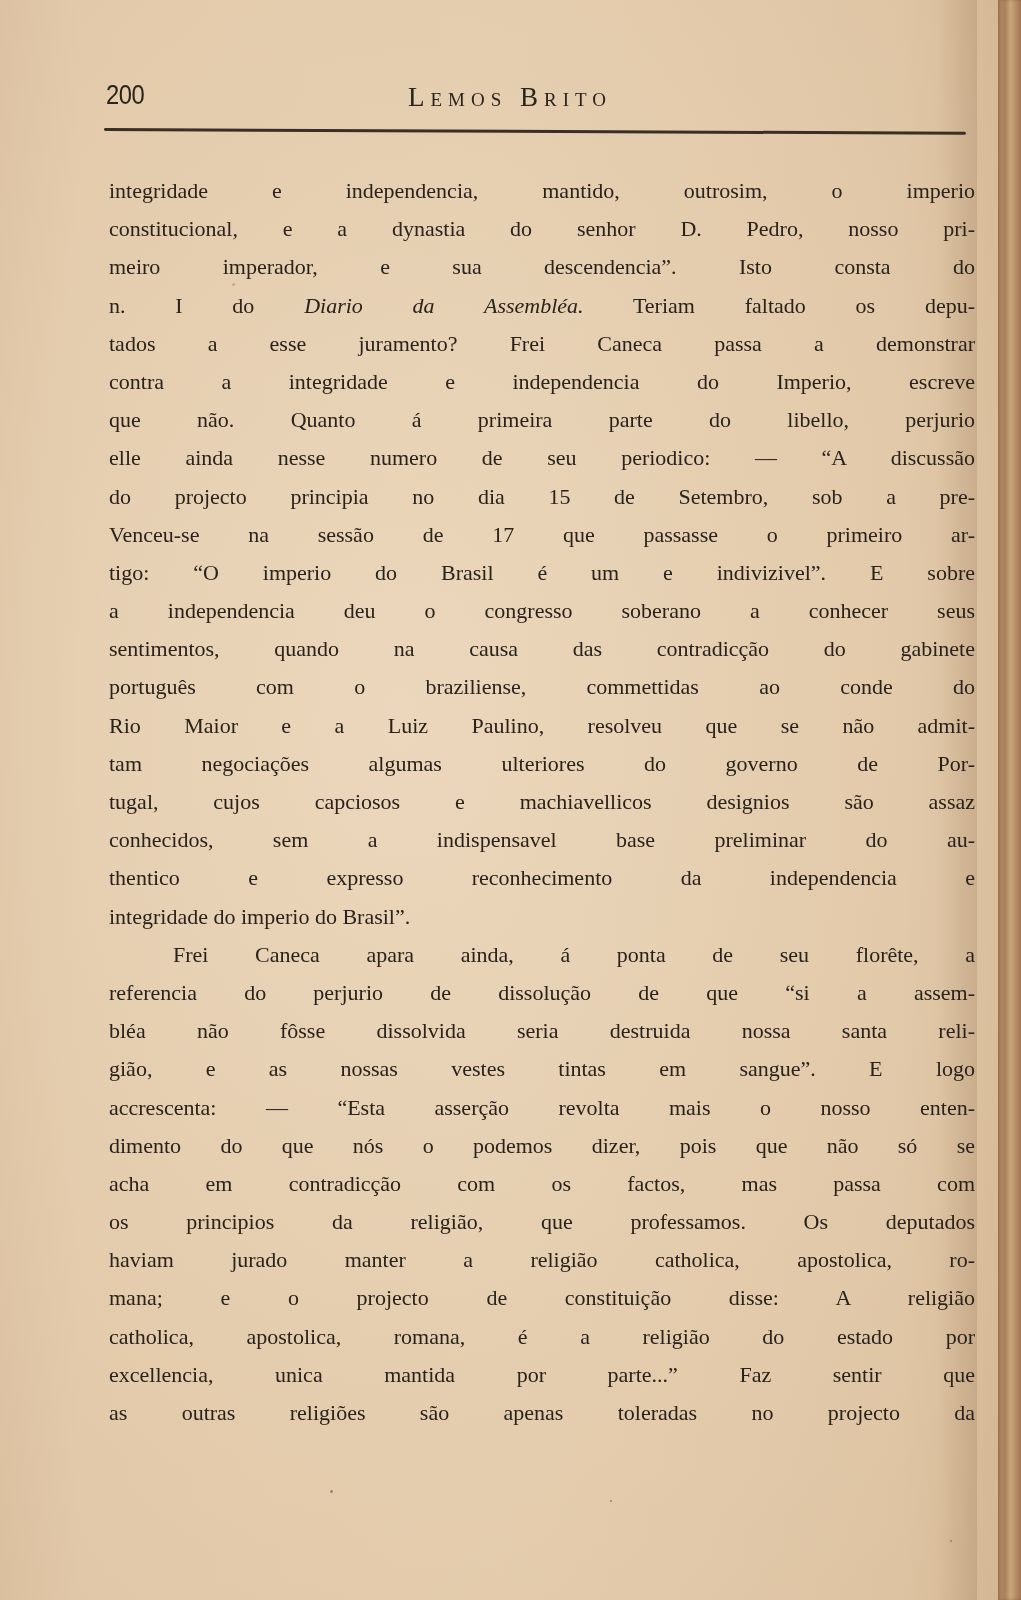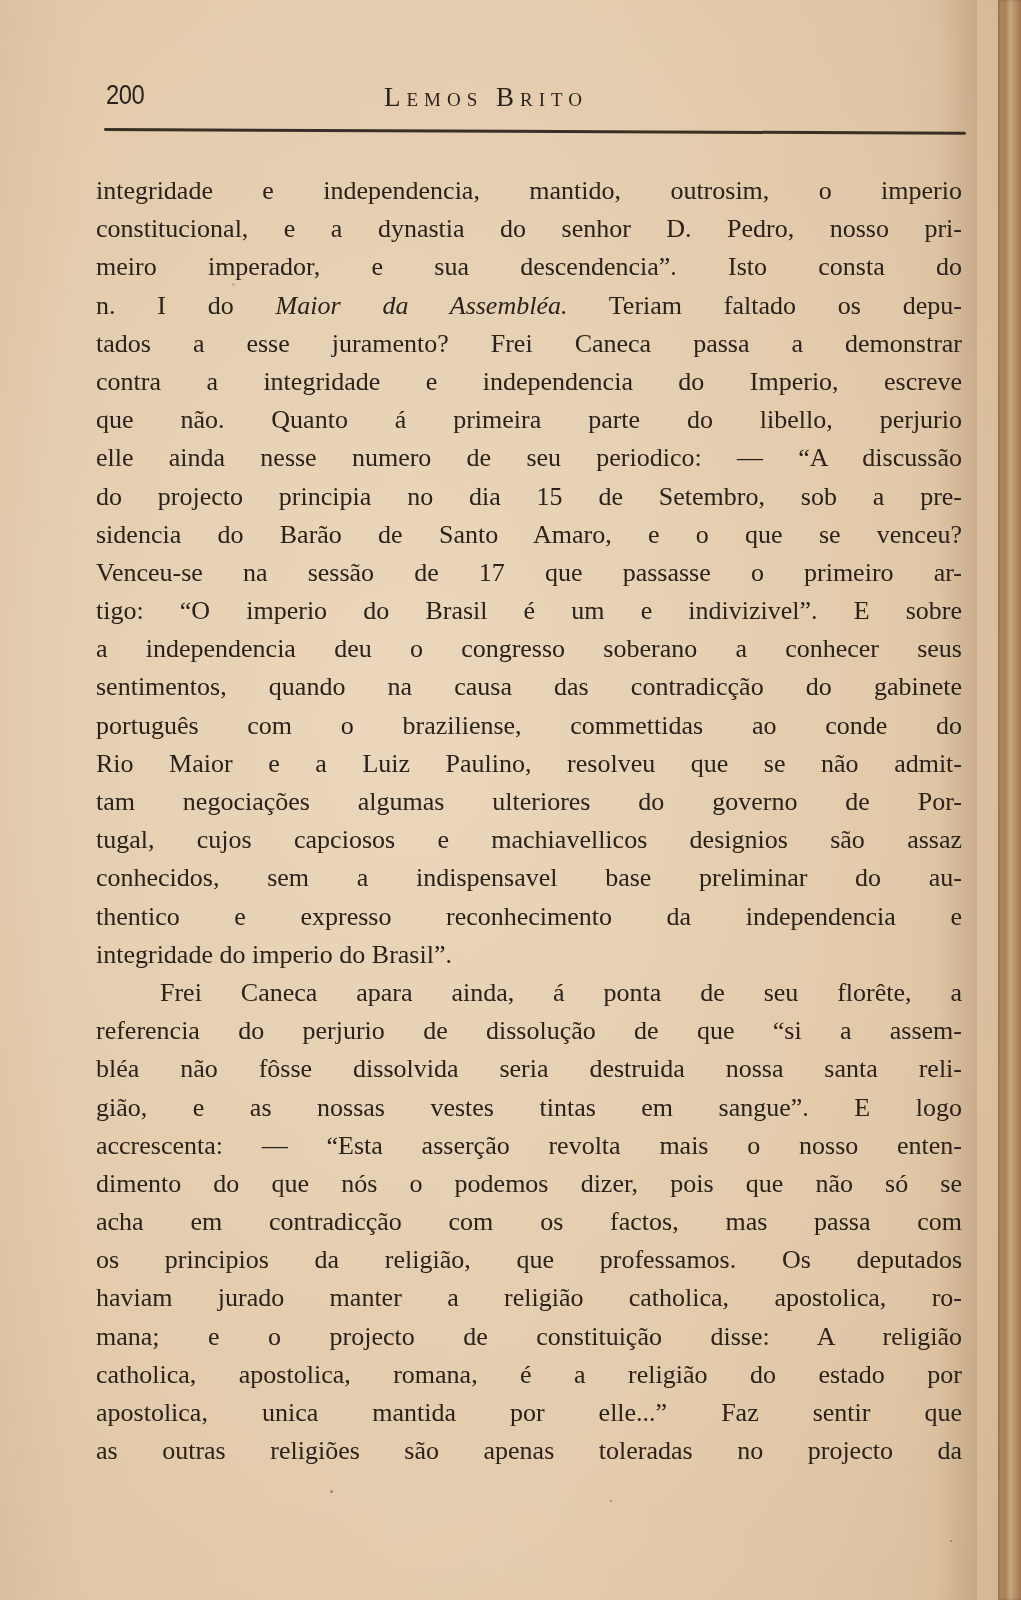--- a/index.html
+++ b/index.html
@@ -54,44 +54,44 @@
     left: 2px;
     top: 4px;
     font-size: 27px;
     letter-spacing: -0.5px;
     font-family: "Liberation Sans Narrow", "Liberation Sans", sans-serif;
     transform: scaleX(0.88);
     transform-origin: left;
   }
   .running-title {
     position: absolute;
-    left: 280px;
+    left: 304px;
     top: 6px;
     font-size: 27px;
     letter-spacing: 6px;
     font-variant: small-caps;
   }
   .rule {
     position: absolute;
     left: 104px;
     top: 128px;
     width: 862px;
     height: 3px;
     background: #3a2f25;
     border-radius: 2px;
     transform: rotate(0.25deg);
     transform-origin: left;
   }
   .body-text {
     position: absolute;
-    left: 96px;
+    left: 109px;
     top: 172px;
     width: 866px;
     color: #2a221b;
-    font-size: 26px;
+    font-size: 22px;
     line-height: 38.2px;
   }
   .line {
     display: block;
     white-space: nowrap;
     text-align: justify;
     text-align-last: justify;
     height: 38.2px;
   }
   .line.last {
@@ -120,27 +120,26 @@
   <div class="header">
     <span class="page-number">200</span>
     <span class="running-title">Lemos Brito</span>
   </div>
   <div class="rule"></div>
 
   <div class="body-text">
     <span class="line">integridade e independencia, mantido, outrosim, o imperio</span>
     <span class="line">constitucional, e a dynastia do senhor D. Pedro, nosso pri-</span>
     <span class="line">meiro imperador, e sua descendencia”. Isto consta do</span>
-    <span class="line"><span>n. I do </span><em>Maior da Assembléa.</em><span> Teriam faltado os depu-</span></span>
+    <span class="line"><span>n. I do </span><em>Diario da Assembléa.</em><span> Teriam faltado os depu-</span></span>
     <span class="line">tados a esse juramento? Frei Caneca passa a demonstrar</span>
     <span class="line">contra a integridade e independencia do Imperio, escreve</span>
     <span class="line">que não. Quanto á primeira parte do libello, perjurio</span>
     <span class="line">elle ainda nesse numero de seu periodico: — “A discussão</span>
     <span class="line">do projecto principia no dia 15 de Setembro, sob a pre-</span>
-    <span class="line">sidencia do Barão de Santo Amaro, e o que se venceu?</span>
     <span class="line">Venceu-se na sessão de 17 que passasse o primeiro ar-</span>
     <span class="line">tigo: “O imperio do Brasil é um e indivizivel”. E sobre</span>
     <span class="line">a independencia deu o congresso soberano a conhecer seus</span>
     <span class="line">sentimentos, quando na causa das contradicção do gabinete</span>
     <span class="line">português com o braziliense, commettidas ao conde do</span>
     <span class="line">Rio Maior e a Luiz Paulino, resolveu que se não admit-</span>
     <span class="line">tam negociações algumas ulteriores do governo de Por-</span>
     <span class="line">tugal, cujos capciosos e machiavellicos designios são assaz</span>
     <span class="line">conhecidos, sem a indispensavel base preliminar do au-</span>
     <span class="line">thentico e expresso reconhecimento da independencia e</span>
@@ -149,21 +148,21 @@
     <span class="line">referencia do perjurio de dissolução de que “si a assem-</span>
     <span class="line">bléa não fôsse dissolvida seria destruida nossa santa reli-</span>
     <span class="line">gião, e as nossas vestes tintas em sangue”. E logo</span>
     <span class="line">accrescenta: — “Esta asserção revolta mais o nosso enten-</span>
     <span class="line">dimento do que nós o podemos dizer, pois que não só se</span>
     <span class="line">acha em contradicção com os factos, mas passa com</span>
     <span class="line">os principios da religião, que professamos. Os deputados</span>
     <span class="line">haviam jurado manter a religião catholica, apostolica, ro-</span>
     <span class="line">mana; e o projecto de constituição disse: A religião</span>
     <span class="line">catholica, apostolica, romana, é a religião do estado por</span>
-    <span class="line">apostolica, unica mantida por elle...” Faz sentir que</span>
+    <span class="line">excellencia, unica mantida por parte...” Faz sentir que</span>
     <span class="line">as outras religiões são apenas toleradas no projecto da</span>
   </div>
 
   <div class="speck" style="left:330px; top:1490px;"></div>
   <div class="speck" style="left:610px; top:1500px; width:2px; height:2px;"></div>
   <div class="speck" style="left:950px; top:1540px; width:2px; height:2px;"></div>
   <div class="speck" style="left:232px; top:283px; width:3px; height:3px; background: rgba(160,90,60,0.35);"></div>
 </div>
 <div class="spine"></div>
 

